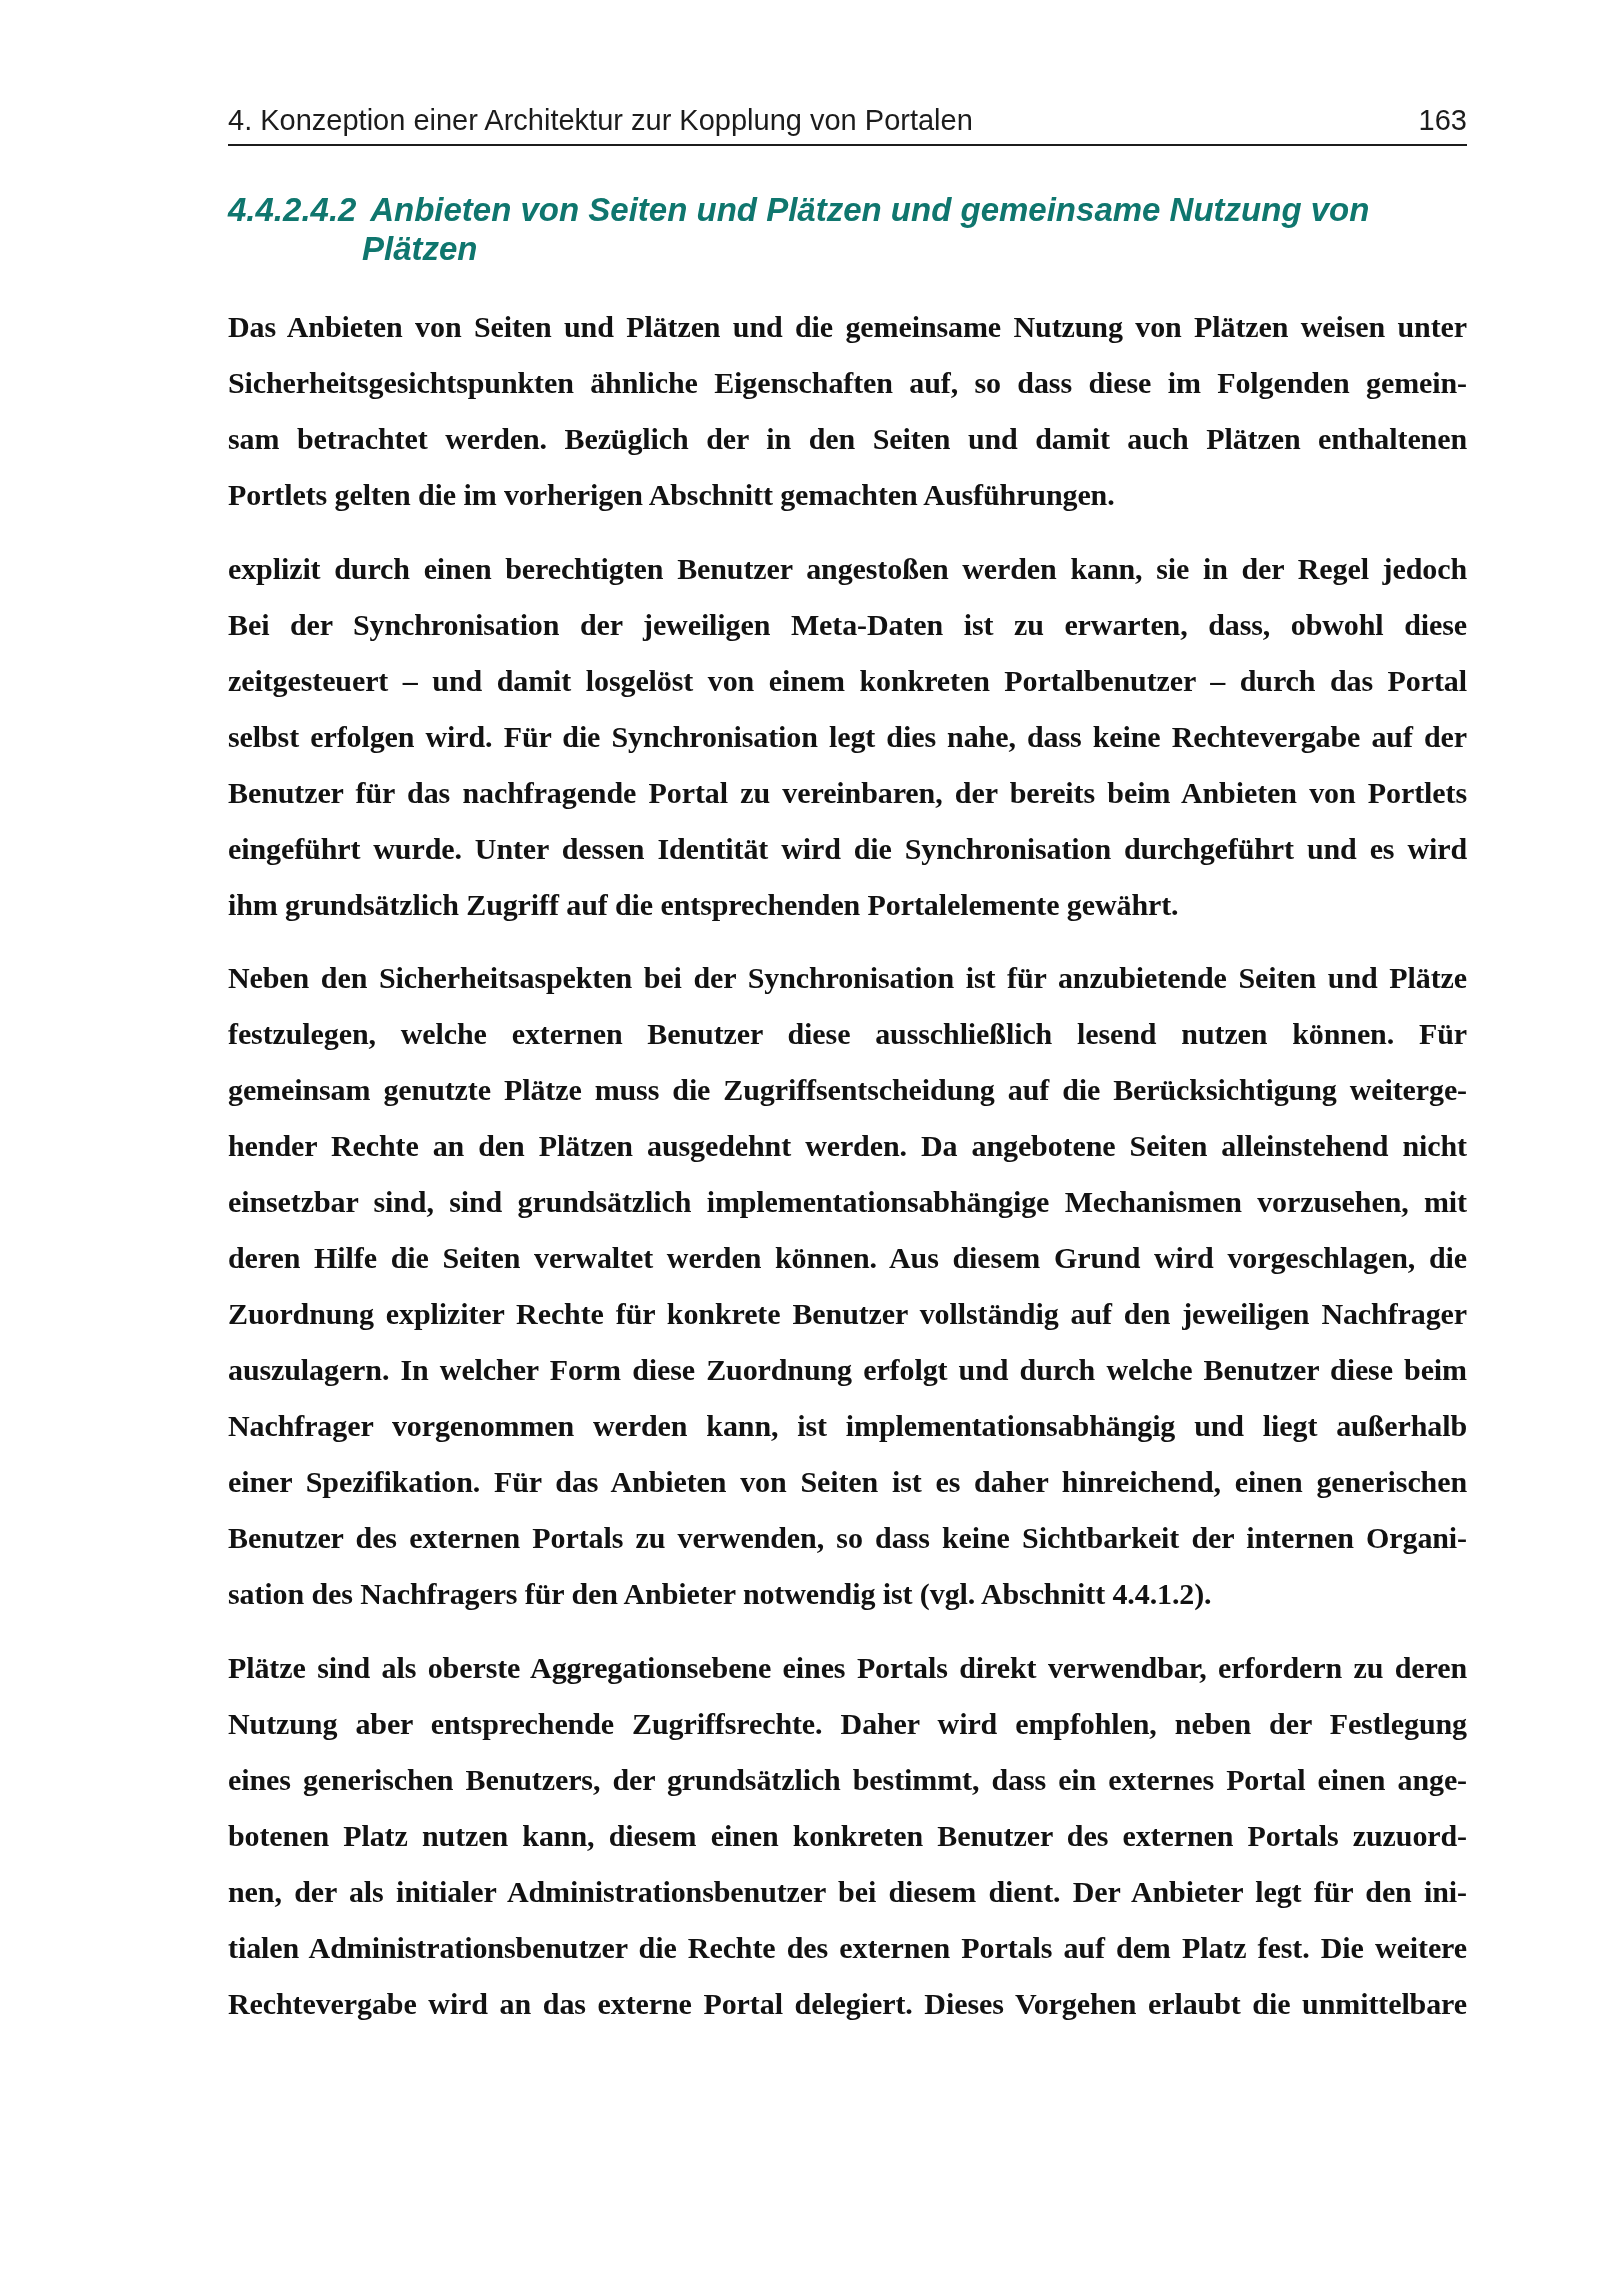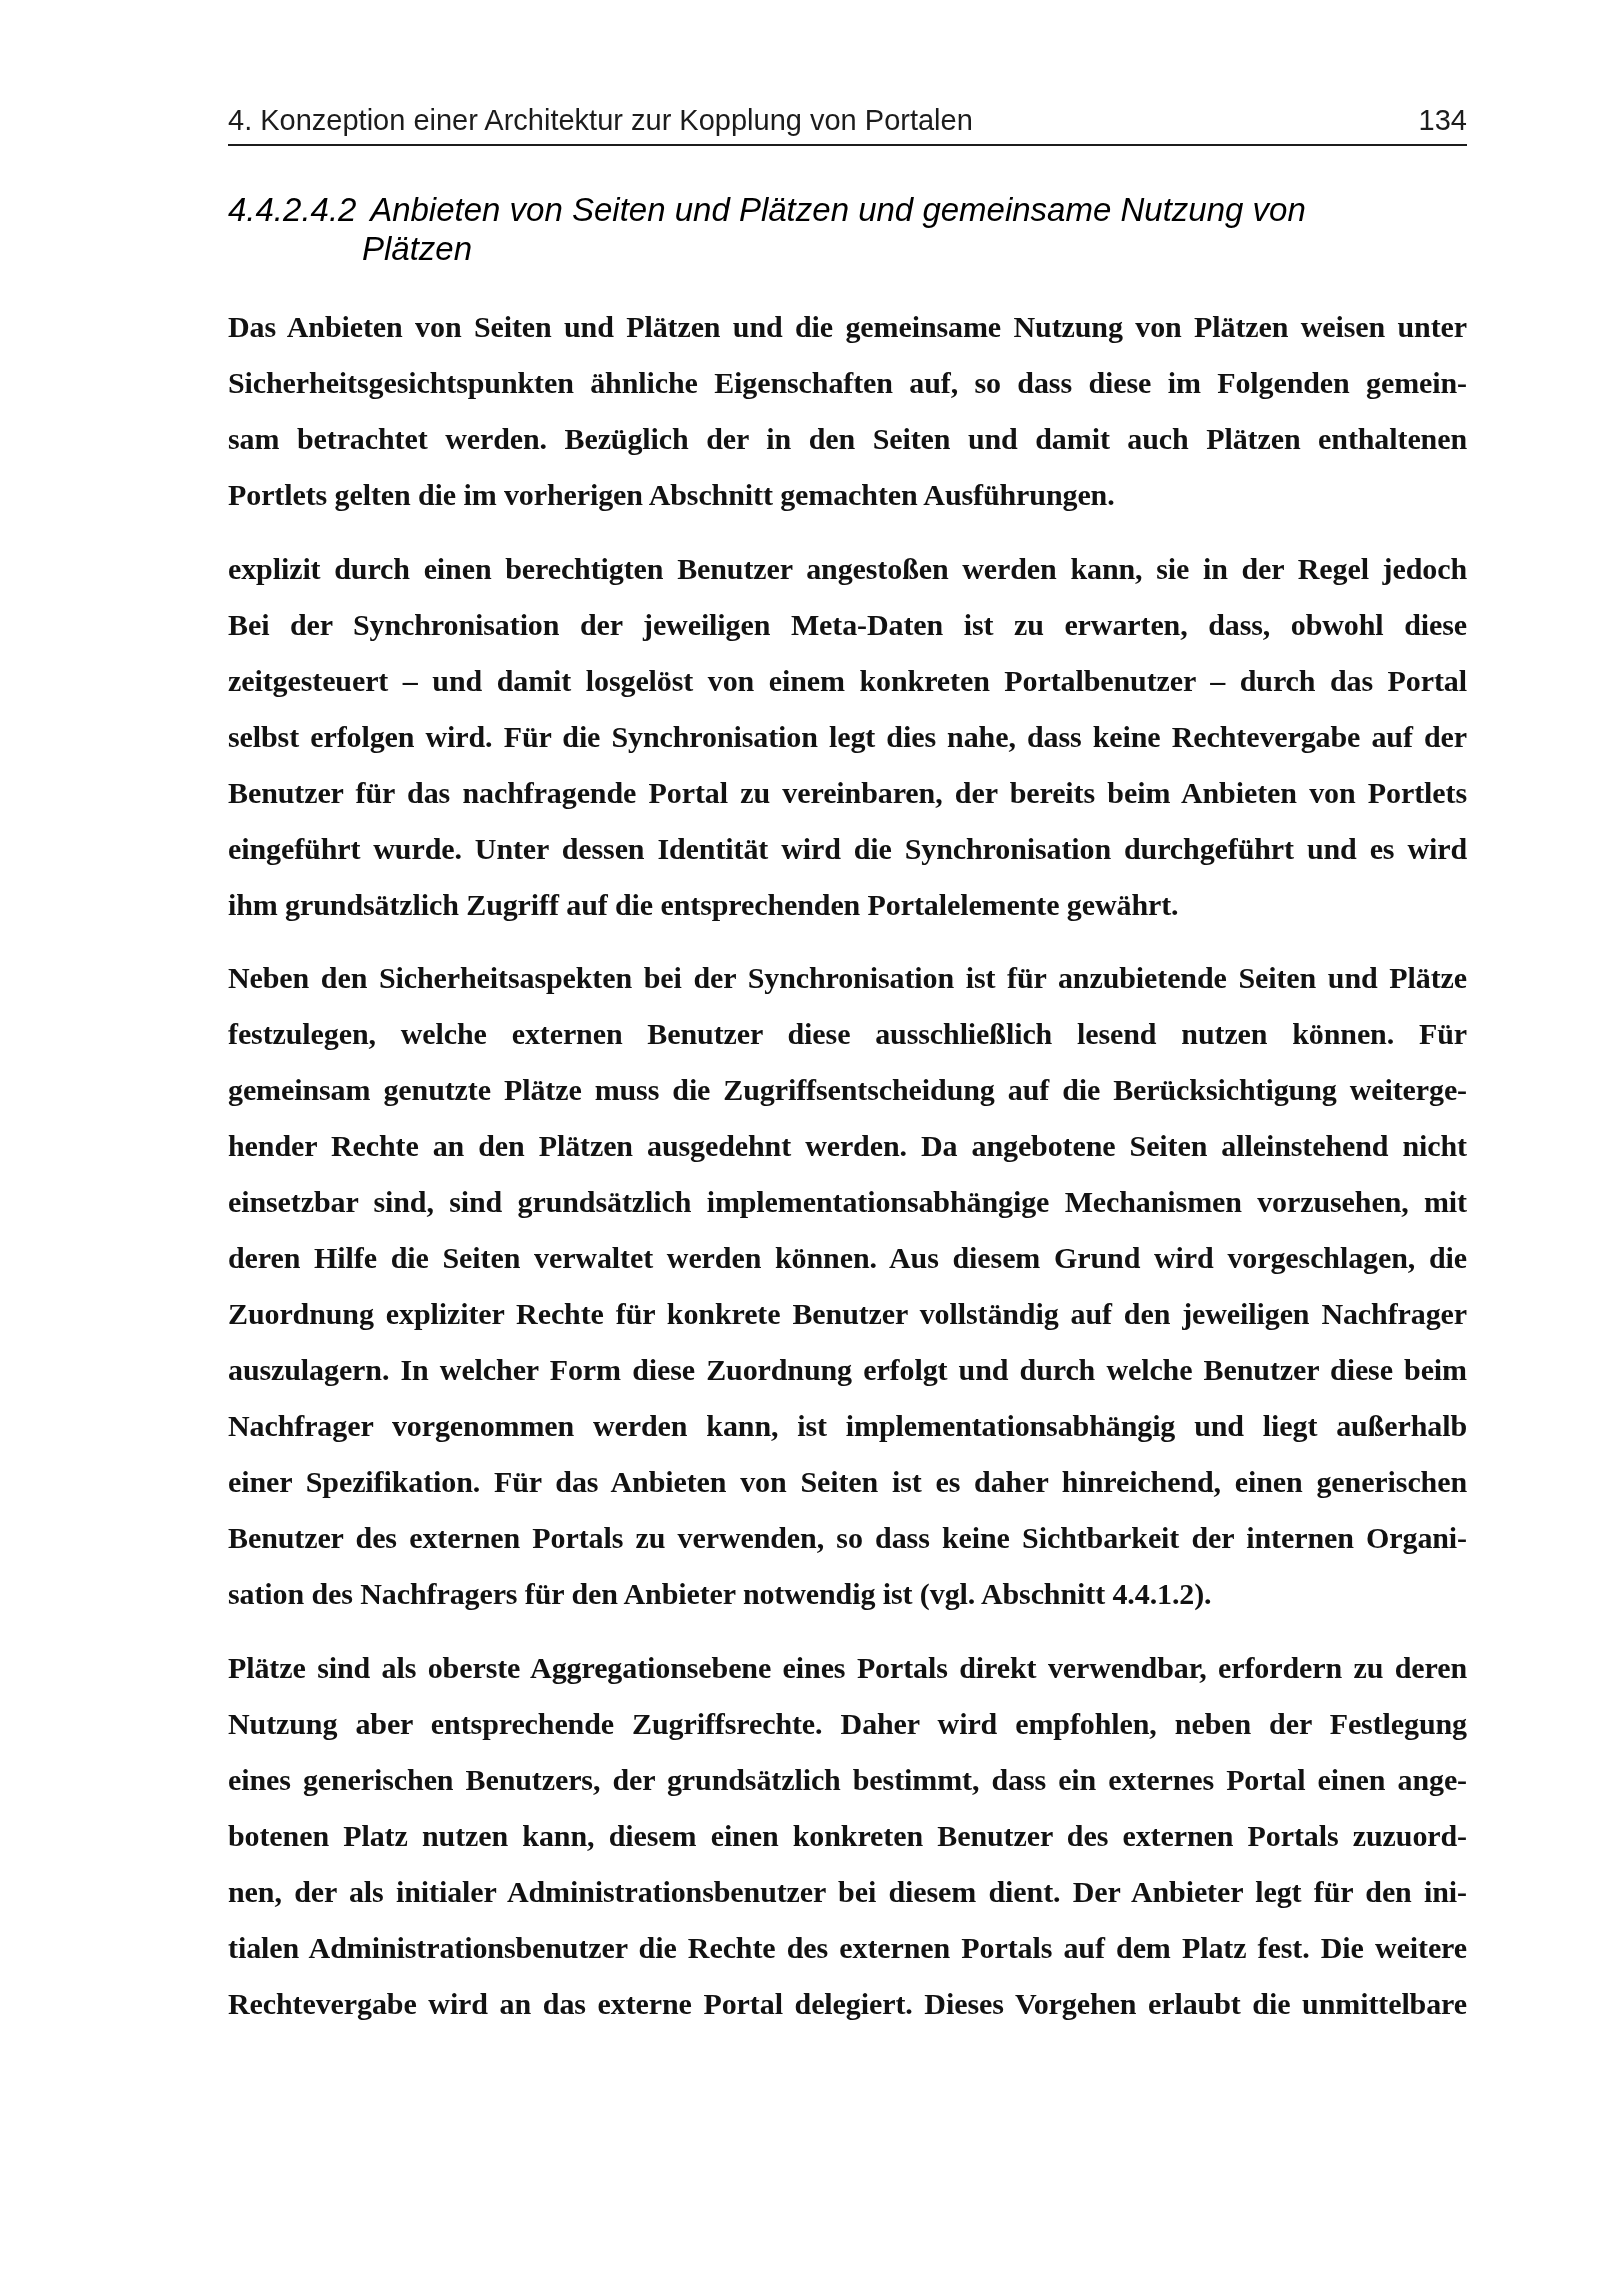--- a/index.html
+++ b/index.html
@@ -33,25 +33,25 @@
     color: #1c1c1c;
     white-space: nowrap;
   }
   
   .section-heading {
     position: absolute;
     left: 228px;
     top: 190px;
     width: 1284px;
     font-family: "Liberation Sans", sans-serif;
-    font-weight: normal;
+    font-weight: bold;
     font-style: italic;
     font-size: 33px;
     line-height: 39px;
-    color: #000000;
+    color: #0f766e;
     white-space: nowrap;
   }
   .section-heading .h-number {
     display: inline-block;
     margin-right: 13.7px;
   }
   .section-heading .h-line2 {
     margin-left: 134px;
   }
   
@@ -78,21 +78,21 @@
     text-align-last: left;
   }
 </style>
 </head>
 <body>
 
 <div class="page">
 
   <div class="running-header">
     <span>4. Konzeption einer Architektur zur Kopplung von Portalen</span>
-    <span>134</span>
+    <span>163</span>
   </div>
 
   <div class="section-heading">
     <div>
       <span class="h-number">4.4.2.4.2</span><span>Anbieten von Seiten und Plätzen und gemeinsame Nutzung von</span>
     </div>
     <div class="h-line2">Plätzen</div>
   </div>
 
   <div class="content">

